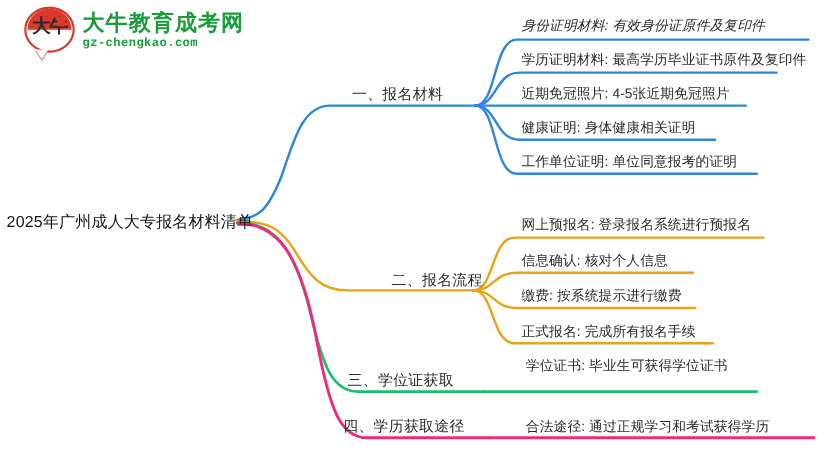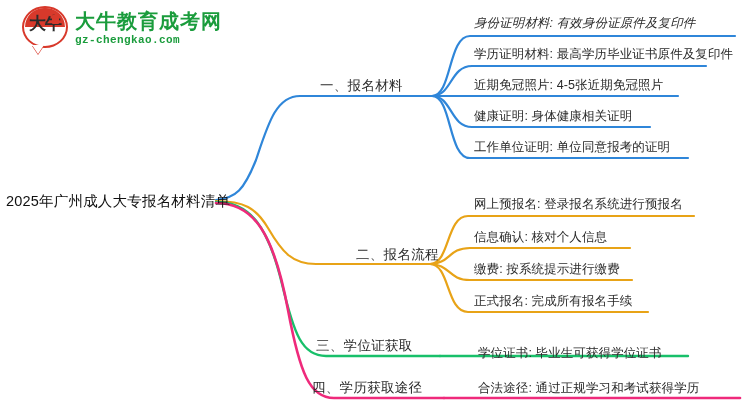--- a/index.html
+++ b/index.html
@@ -175,18 +175,18 @@
   <div class="node leaf-node" style="left:474px; top:108px;">健康证明: 身体健康相关证明</div>
   <div class="node leaf-node" style="left:474px; top:139px;">工作单位证明: 单位同意报考的证明</div>
 
   <div class="node branch-node" style="left:320px; top:246px;margin-left:36px;">二、报名流程</div>
   <div class="node leaf-node" style="left:474px; top:229px;">信息确认: 核对个人信息</div>
   <div class="node leaf-node" style="left:474px; top:196px;">网上预报名: 登录报名系统进行预报名</div>
   <div class="node leaf-node" style="left:474px; top:261px;text-align:center;">缴费: 按系统提示进行缴费</div>
   <div class="node leaf-node" style="left:474px; top:293px;">正式报名: 完成所有报名手续</div>
 
   <div class="node branch-node" style="left:316px; top:337px;">三、学位证获取</div>
-  <div class="node leaf-node" style="left:478px; top:345px;">学位证书: 毕业生可获得学位证书</div>
+  <div class="node leaf-node" style="left:478px; top:324px;">学位证书: 毕业生可获得学位证书</div>
 
   <div class="node branch-node" style="left:312px; top:379px;">四、学历获取途径</div>
   <div class="node leaf-node" style="left:478px; top:380px;">合法途径: 通过正规学习和考试获得学历</div>
 
 </div>
 
 </body></html>

